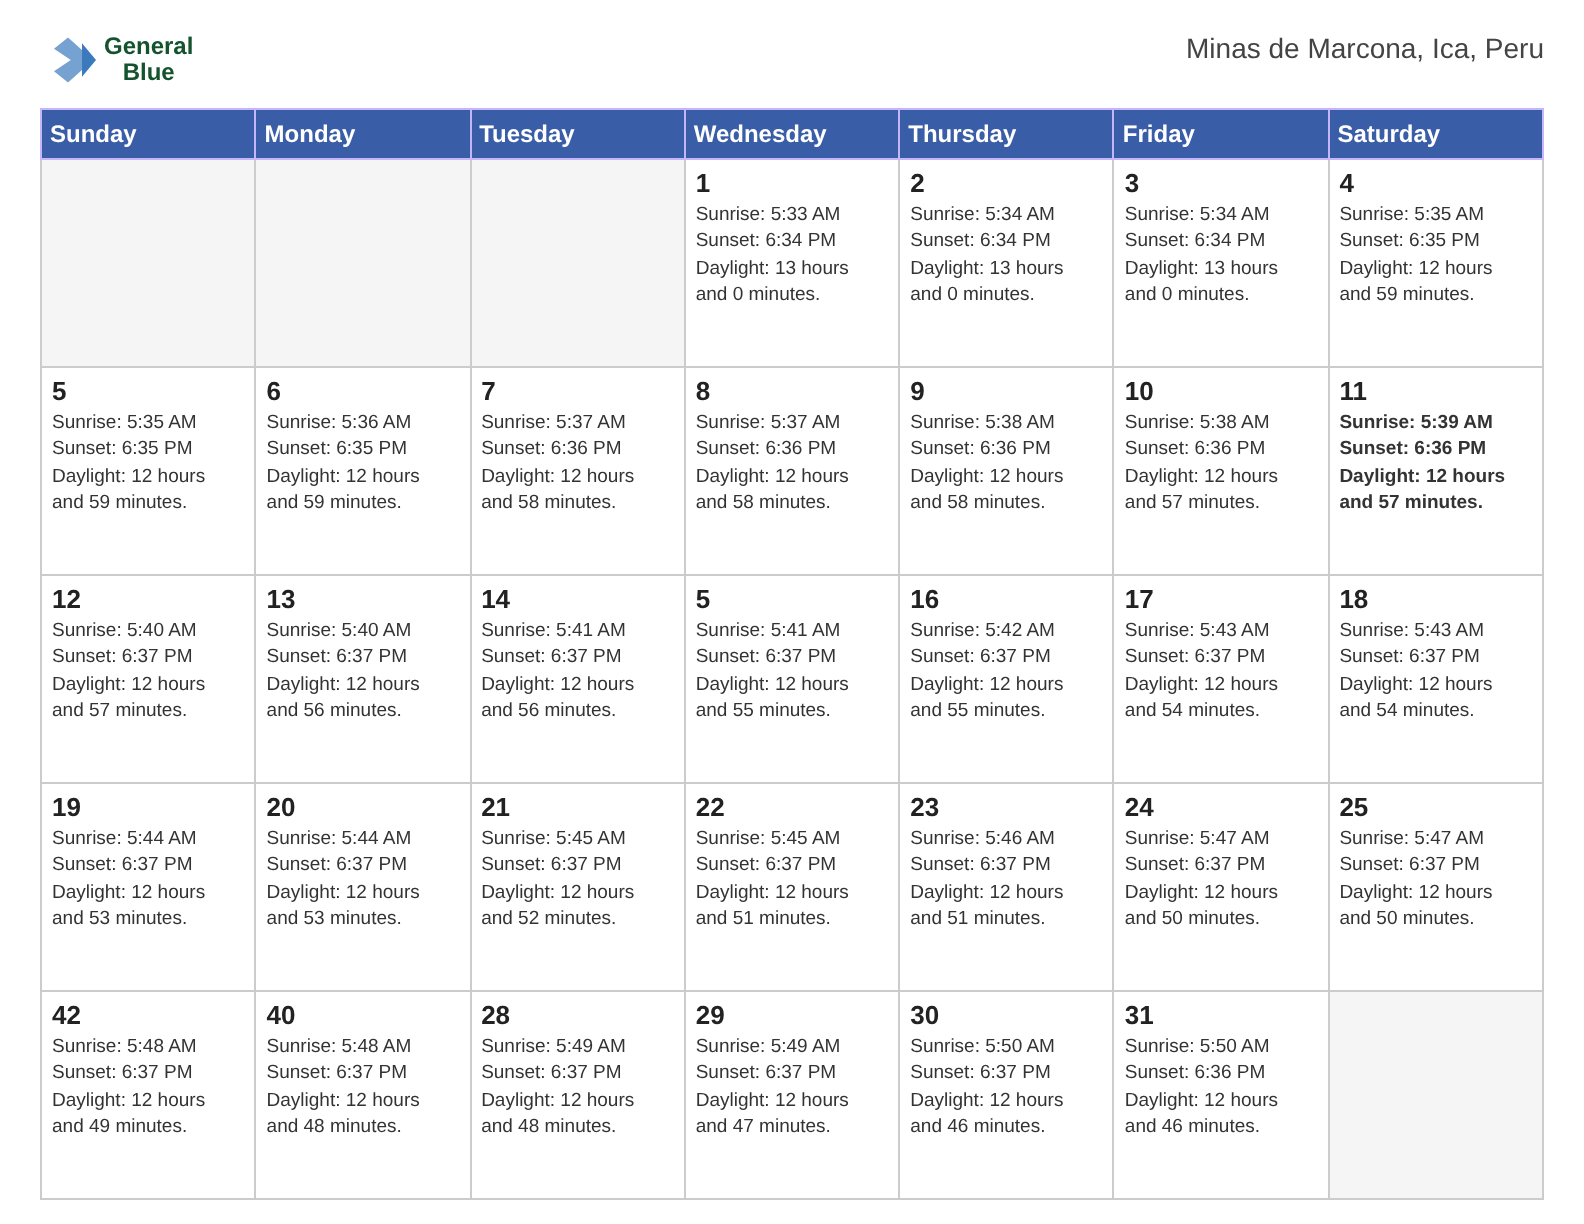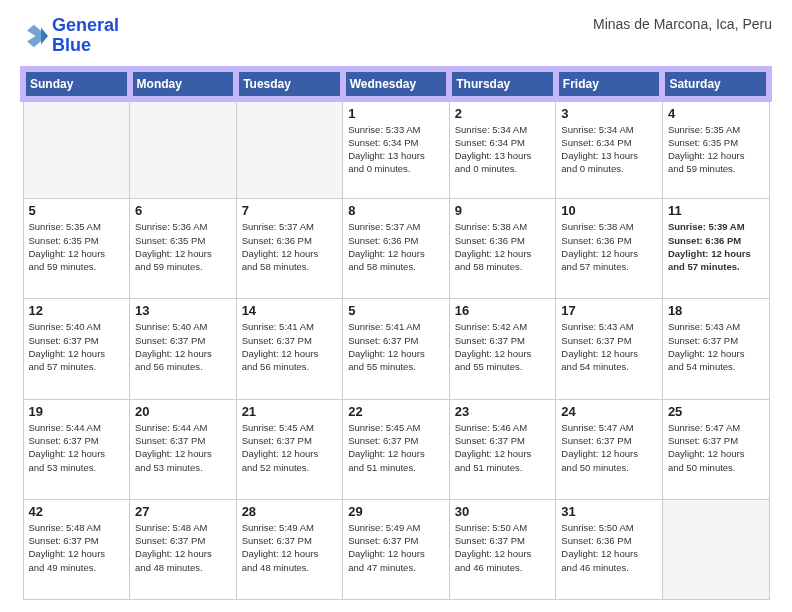--- a/index.html
+++ b/index.html
@@ -22,24 +22,25 @@
       justify-content: space-between;
       align-items: flex-start;
       margin-bottom: 10px;
     }
     .logo {
       display: flex;
       align-items: center;
       gap: 4px;
     }
     .logo-text {
-      font-size: 18px;
+      font-size: 12px;
       font-weight: bold;
-      color: #1d4ed8;
+      color: #14532d;
       line-height: 1.1;
+      text-align: center;
     }
     .logo-text span {
       display: block;
     }
     .logo-icon {
       width: 28px;
       height: 28px;
     }
     .title-block {
       text-align: right;
@@ -61,21 +62,21 @@
       width: 100%;
       table-layout: fixed;
     }
     .calendar th {
       background: #3a5da8;
       color: #fff;
       font-size: 12px;
       font-weight: bold;
       padding: 5px 4px;
       text-align: left;
-      border: 6px solid #c4b5fd;
+      border: 1px solid #c4b5fd;
       margin-left: 26px;
     }
     .calendar td {
       border: 1px solid #ccc;
       vertical-align: top;
       padding: 4px 5px;
       font-size: 10px;
       color: #333;
       background: #fff;
       height: 88px;
@@ -316,21 +317,21 @@
         </tr>
         <tr>
           <td>
             <div class="day-num">42</div>
             <div class="day-info" style="white-space: pre-line;">Sunrise: 5:48 AM
 Sunset: 6:37 PM
 Daylight: 12 hours
 and 49 minutes.</div>
           </td>
           <td>
-            <div class="day-num">27</div>
+            <div class="day-num">40</div>
             <div class="day-info" style="white-space: pre-line;">Sunrise: 5:48 AM
 Sunset: 6:37 PM
 Daylight: 12 hours
 and 48 minutes.</div>
           </td>
           <td>
             <div class="day-num">28</div>
             <div class="day-info" style="white-space: pre-line;">Sunrise: 5:49 AM
 Sunset: 6:37 PM
 Daylight: 12 hours

